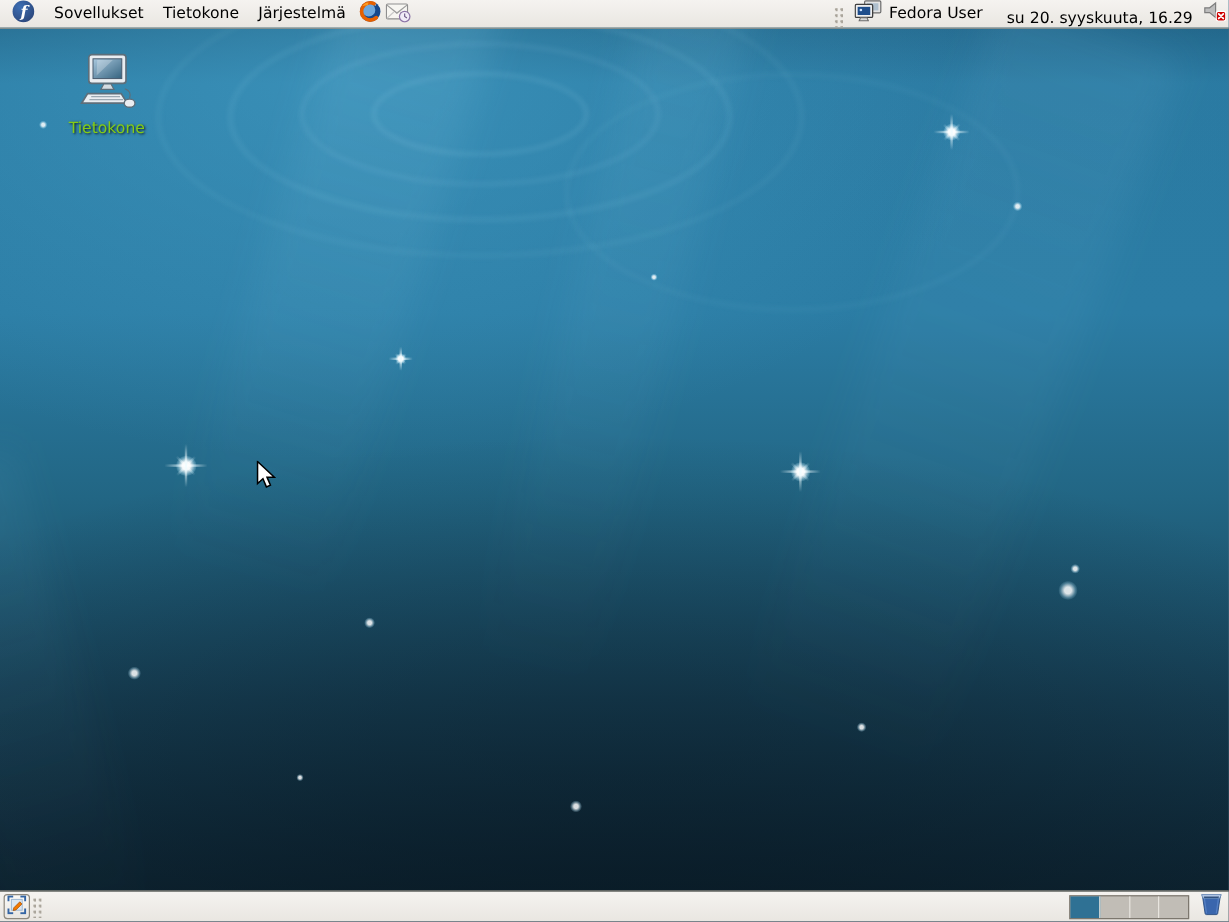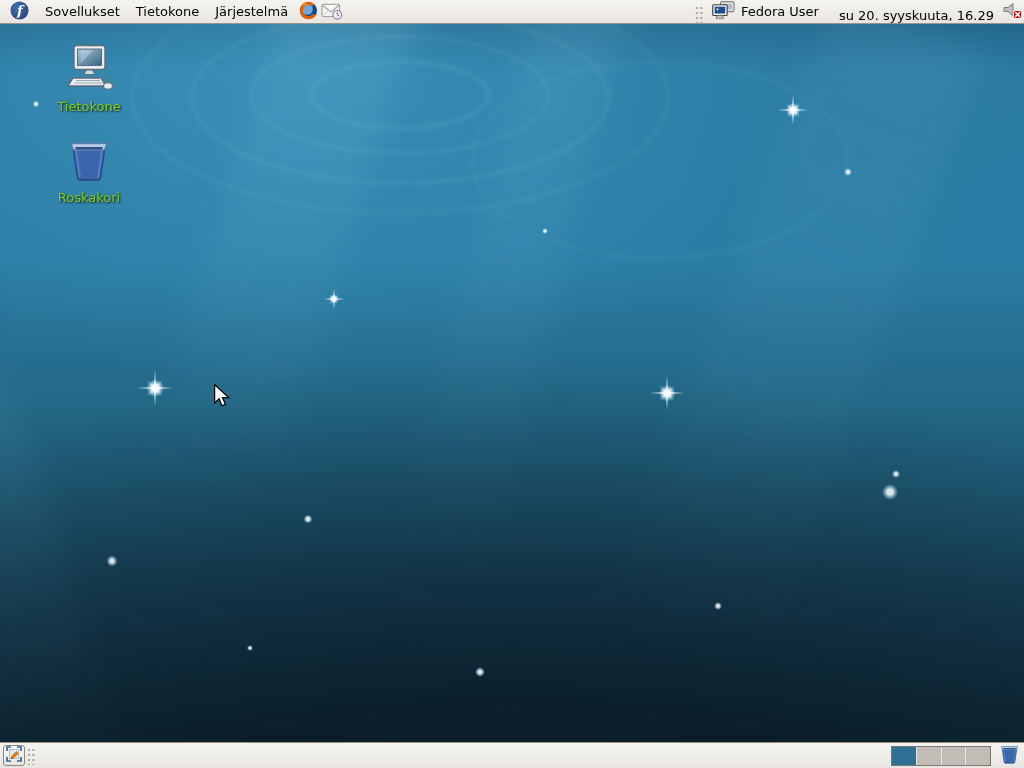--- a/index.html
+++ b/index.html
@@ -127,31 +127,20 @@
           <path d="M9 34 h28 l5 8 H4 z" fill="#e9edf1" stroke="#5d6e7a" stroke-width="1.4"></path>
           <path d="M12 36.5 h24 M10.5 39 h28" stroke="#9aa8b2" stroke-width="1.2"></path>
           <ellipse cx="44" cy="42" rx="4.5" ry="3.4" fill="#e9edf1" stroke="#5d6e7a" stroke-width="1.2"></ellipse>
           <path d="M44 38 q2-6 -4-8" fill="none" stroke="#5d6e7a" stroke-width="1"></path>
         </svg>
       </span>
       <span class="lbl">Tietokone</span>
     </div>
 
 
-    <div class="dicon">
-      <span>
-        <svg width="46" height="44" viewBox="0 0 46 44">
-          <path d="M7 9 L11.5 39 a2.5 2.5 0 0 0 2.5 2 H32 a2.5 2.5 0 0 0 2.5-2 L39 9 Z" fill="#3a66ad" stroke="#27497e" stroke-width="1.3"></path>
-          <path d="M10 11 L14 38.5 M36 11 L32 38.5" stroke="#5c86c8" stroke-width="2" opacity="0.8"></path>
-          <path d="M5 4.5 h36 l-2.5 6.5 H7.5 Z" fill="#b9cde9" stroke="#5d7fae" stroke-width="1.3"></path>
-          <path d="M9 8 h28 l-1 2.5 H10 Z" fill="#32517f"></path>
-        </svg>
-      </span>
-      <span class="lbl">Roskakori</span>
-    </div>
 
   </div>
 
   <div class="panel panel-top">
     <div class="menu-item">
       <span>
         <svg width="19" height="19" viewBox="0 0 20 20">
           <defs>
               <radialGradient id="fed" cx="0.35" cy="0.3" r="0.9">
             <stop offset="0" stop-color="#3c6eb4"></stop>

